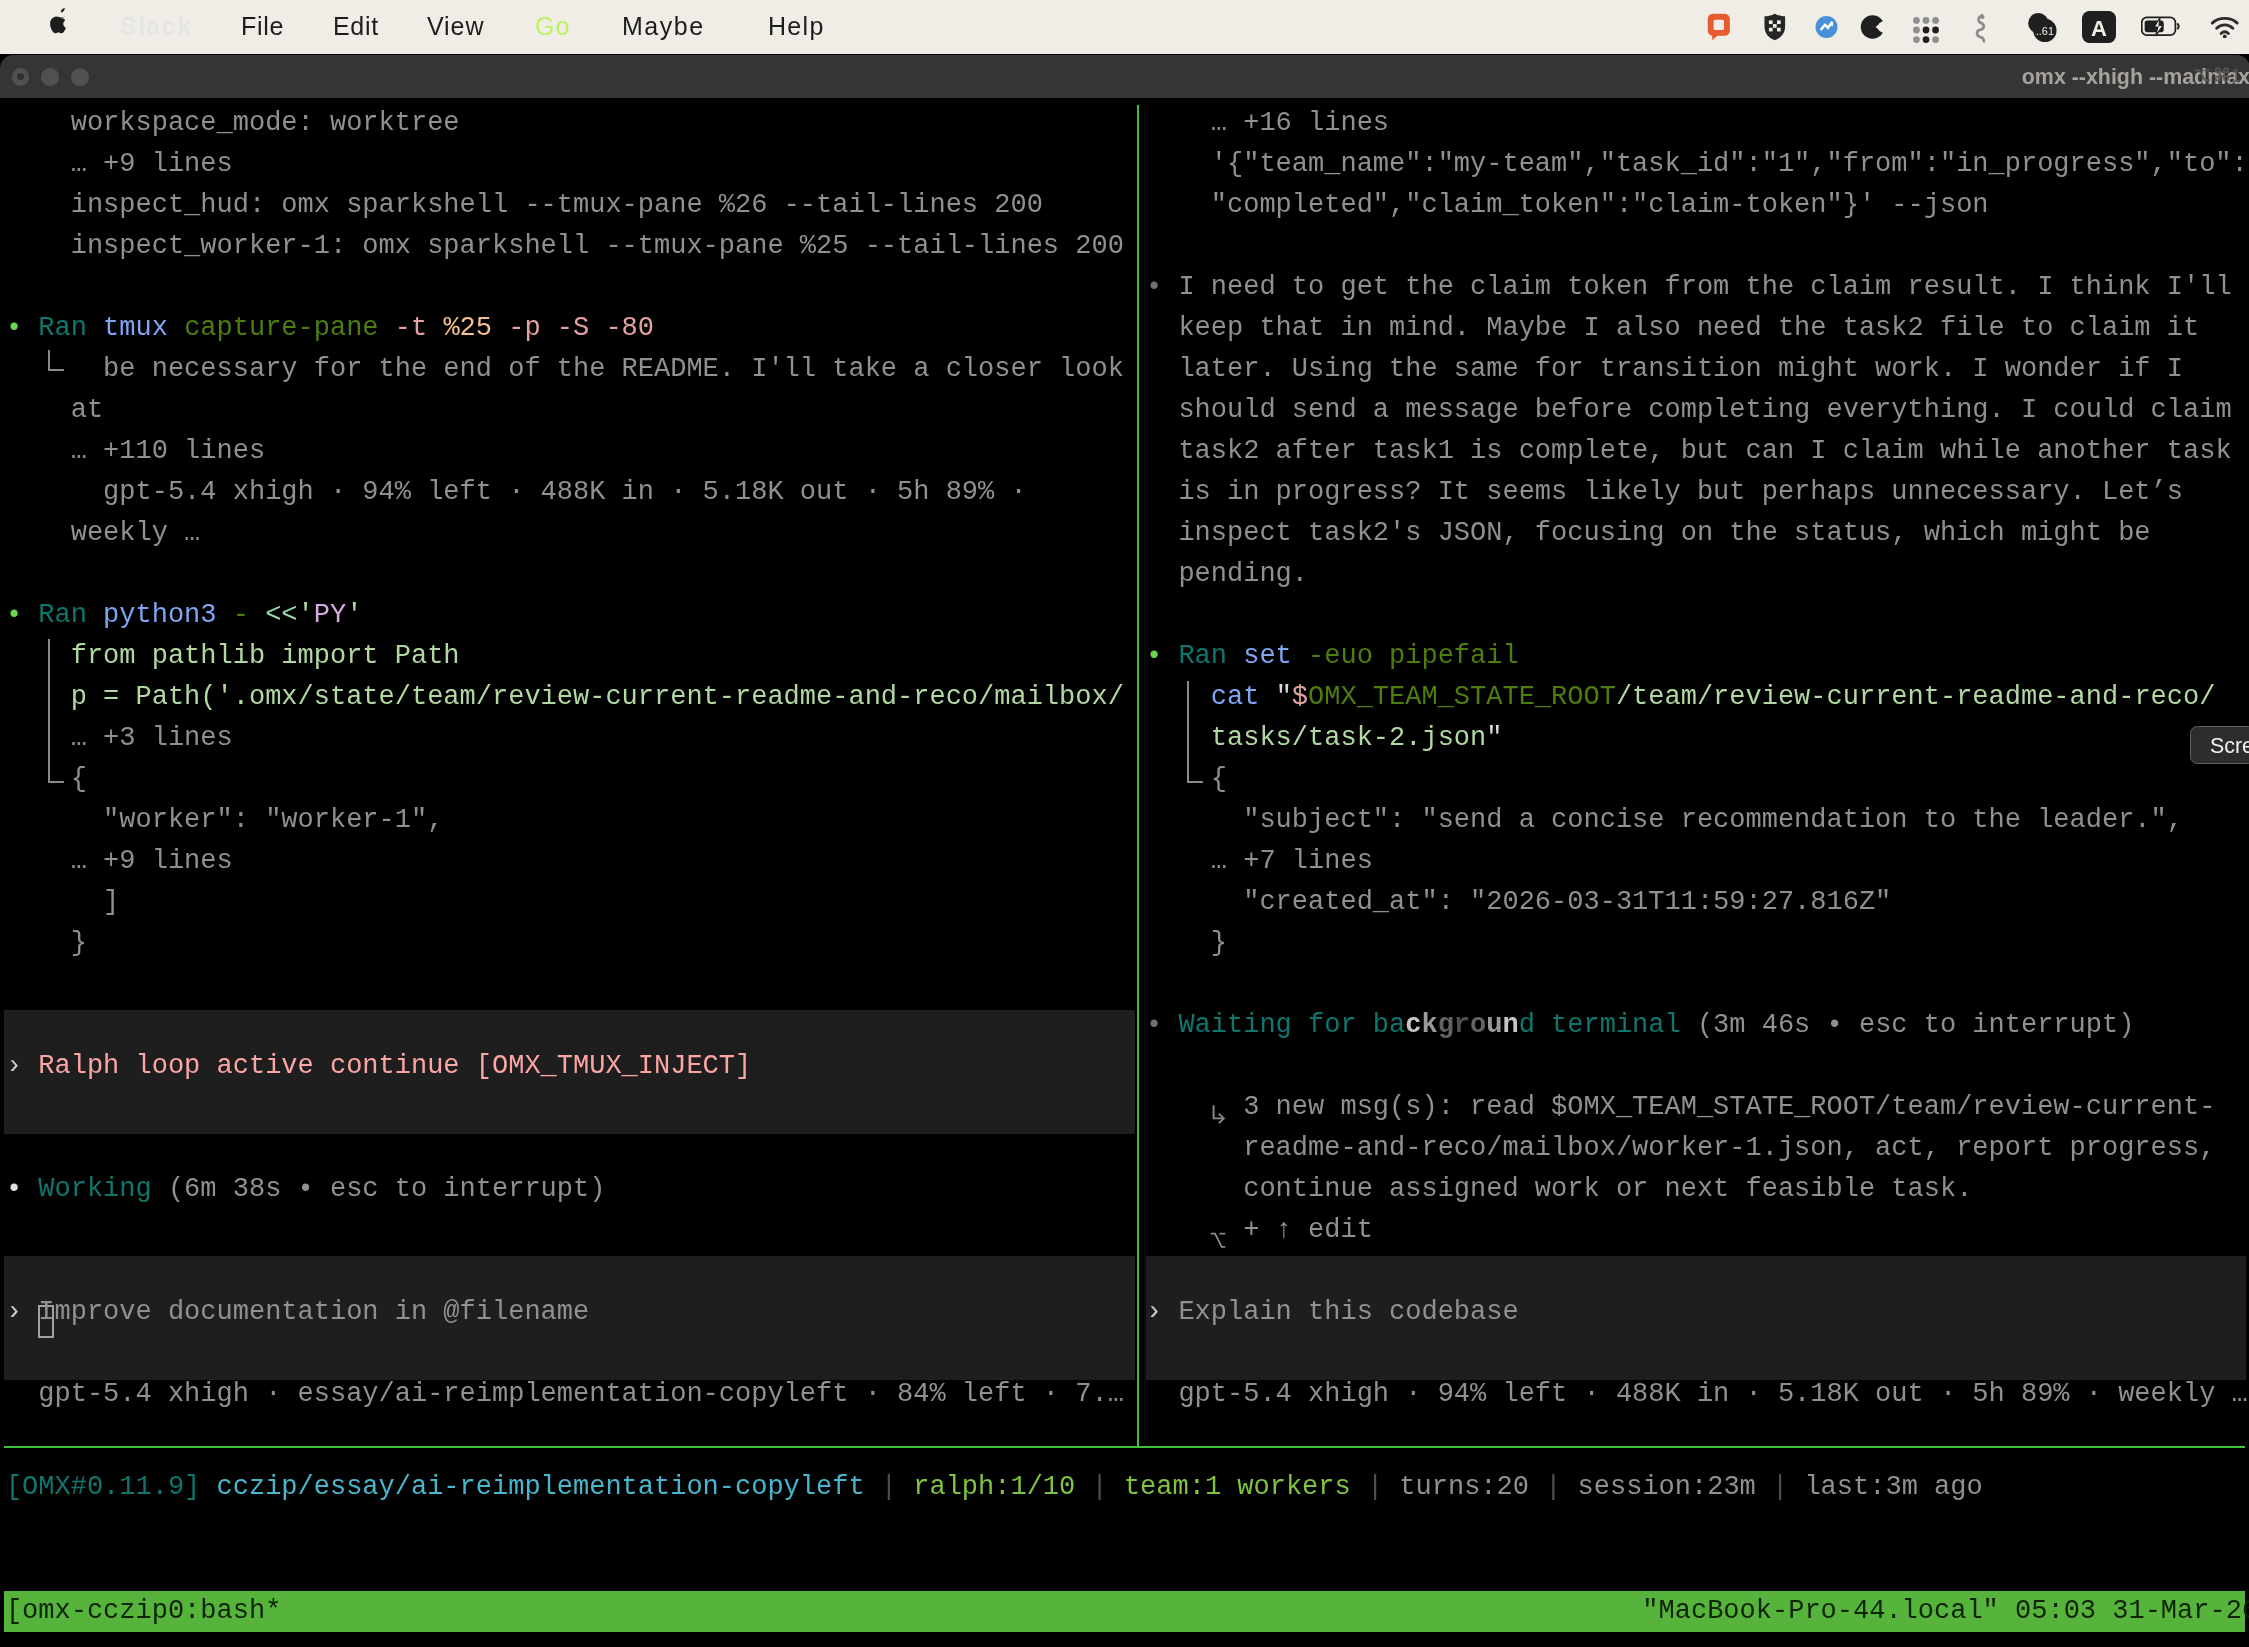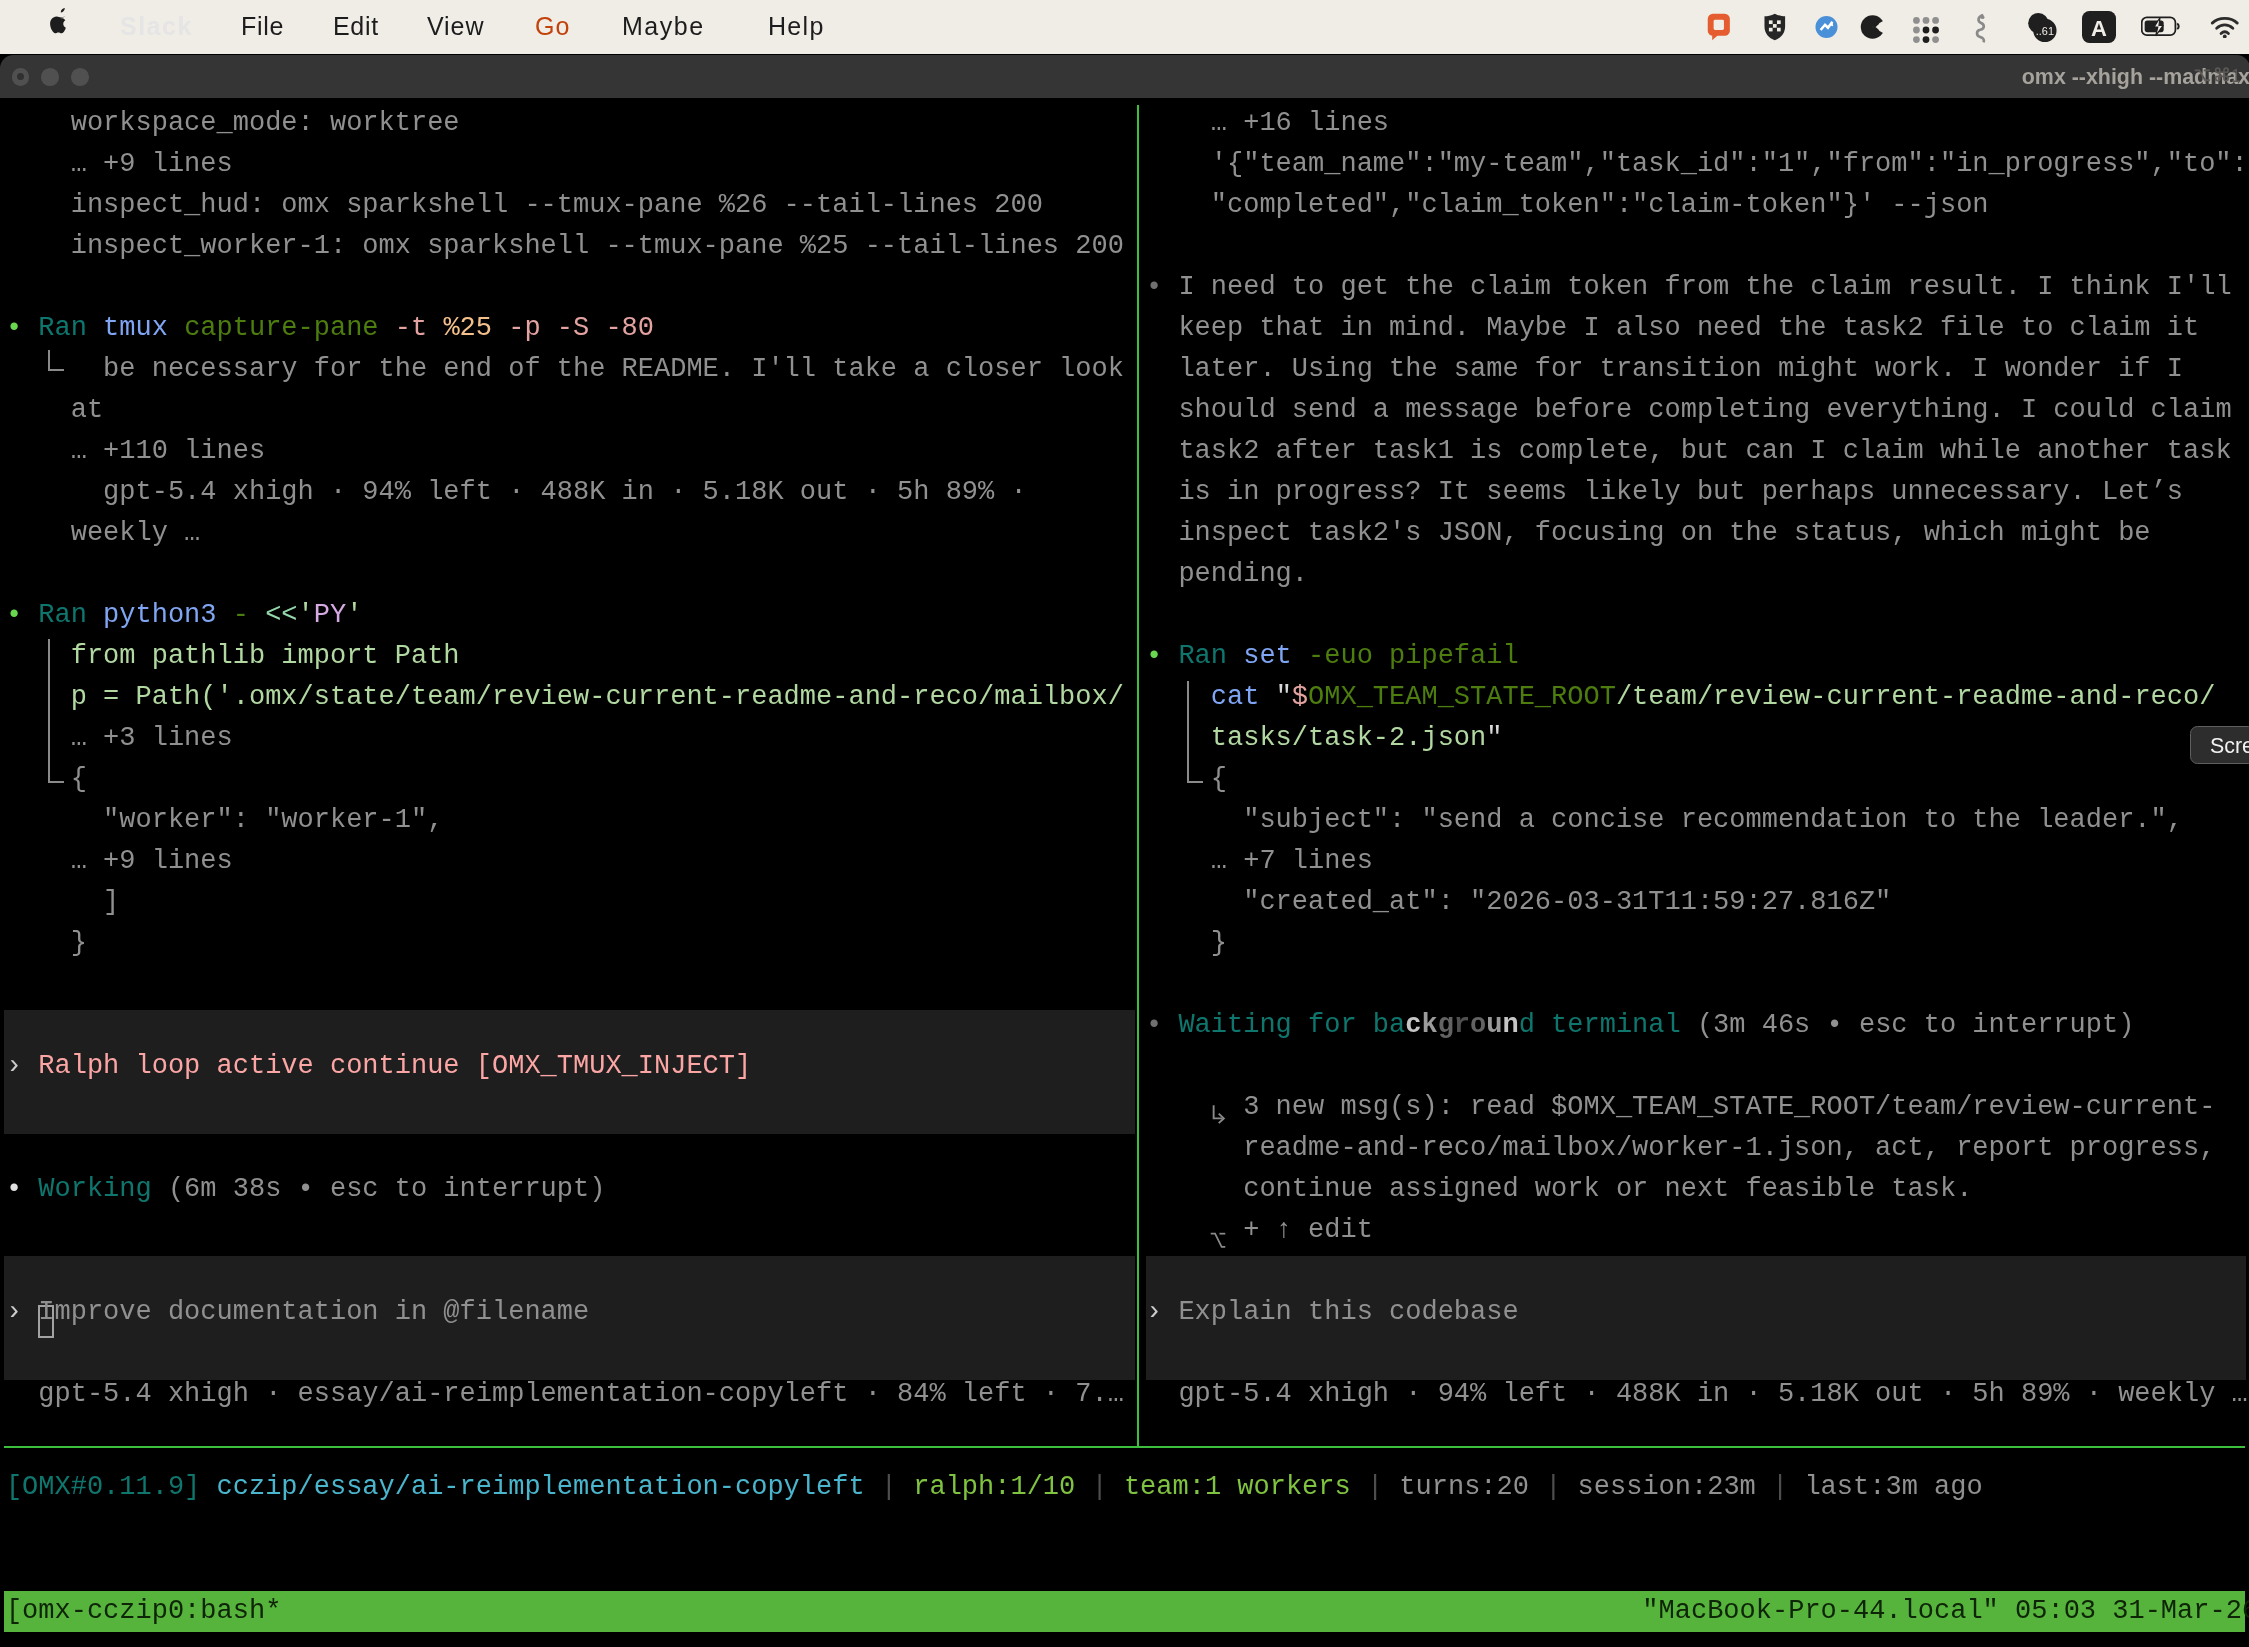--- a/index.html
+++ b/index.html
@@ -25,21 +25,21 @@
 .s1{color:#c6c6c6;font-weight:bold}
 .s2{color:#9b9b9b;font-weight:bold}
 .s3{color:#636363;font-weight:bold}
 .s4{color:#4f4f4f;font-weight:bold}
 </style></head><body>
 <div style="position:absolute;left:0;top:0;width:2250px;height:54px;background:#f0ede6"></div>
 <div class="sans" style="position:absolute;left:120px;top:11.8px;font-size:25px;color:#e5e5e5;font-weight:bold;letter-spacing:1.5px">Slack</div>
 <div class="sans" style="position:absolute;left:241px;top:11.8px;font-size:25px;color:#1d1d1d;font-weight:normal;letter-spacing:0.7px">File</div>
 <div class="sans" style="position:absolute;left:333px;top:11.8px;font-size:25px;color:#1d1d1d;font-weight:normal;letter-spacing:0.7px">Edit</div>
 <div class="sans" style="position:absolute;left:427px;top:11.8px;font-size:25px;color:#1d1d1d;font-weight:normal;letter-spacing:0.9px">View</div>
-<div class="sans" style="position:absolute;left:535px;top:11.8px;font-size:25px;color:#c2410c;font-weight:normal;letter-spacing:1.1px">Go</div>
+<div class="sans" style="position:absolute;left:535px;top:11.8px;font-size:25px;color:#bef264;font-weight:normal;letter-spacing:1.1px">Go</div>
 <div class="sans" style="position:absolute;left:622px;top:11.8px;font-size:25px;color:#1d1d1d;font-weight:normal;letter-spacing:1.5px">Maybe</div>
 <div class="sans" style="position:absolute;left:768px;top:11.8px;font-size:25px;color:#1d1d1d;font-weight:normal;letter-spacing:1.3px">Help</div>
 <svg style="position:absolute;left:47px;top:8px" width="26.6" height="32" viewBox="0 0 32 40">
 <path fill="#1d1d1d" d="M22.5 10.5c-2.6 0-3.7 1.25-5.5 1.25-1.85 0-3.25-1.24-5.5-1.24-2.75 0-5.68 1.68-7.22 4.56-2.08 3.92-.55 9.9 1.5 13.18 1.02 1.6 2.24 3.4 3.84 3.38 1.54-.02 2.12-1 3.98-1 1.85 0 2.38.98 4 .95 1.63-.02 2.66-1.62 3.67-3.23 1.16-1.84 1.64-3.63 1.67-3.72-.04-.01-3.2-1.23-3.23-4.87-.03-3.05 2.49-4.51 2.6-4.58-1.42-2.08-3.63-2.31-4.41-2.36-.47-.05-.93-.07-1.4-.07z"></path>
 <path fill="#1d1d1d" d="M20.3 3.5c.85-1.03 1.42-2.46 1.27-3.5-1.22.05-2.7.82-3.58 1.84-.79.91-1.48 2.37-1.3 3.77 1.37.11 2.76-.69 3.61-2.11z"></path>
   </svg>
 <svg style="position:absolute;left:1707px;top:13.3px" width="23.6" height="28" viewBox="0 0 32 38">
 <rect x="1" y="1" width="30" height="30" rx="7" fill="#e45c2f"></rect>
 <path d="M7 28 L7 37 L17 28 Z" fill="#e45c2f"></path>
 <rect x="9" y="9" width="14" height="14" rx="2" fill="#f0ede6"></rect>

